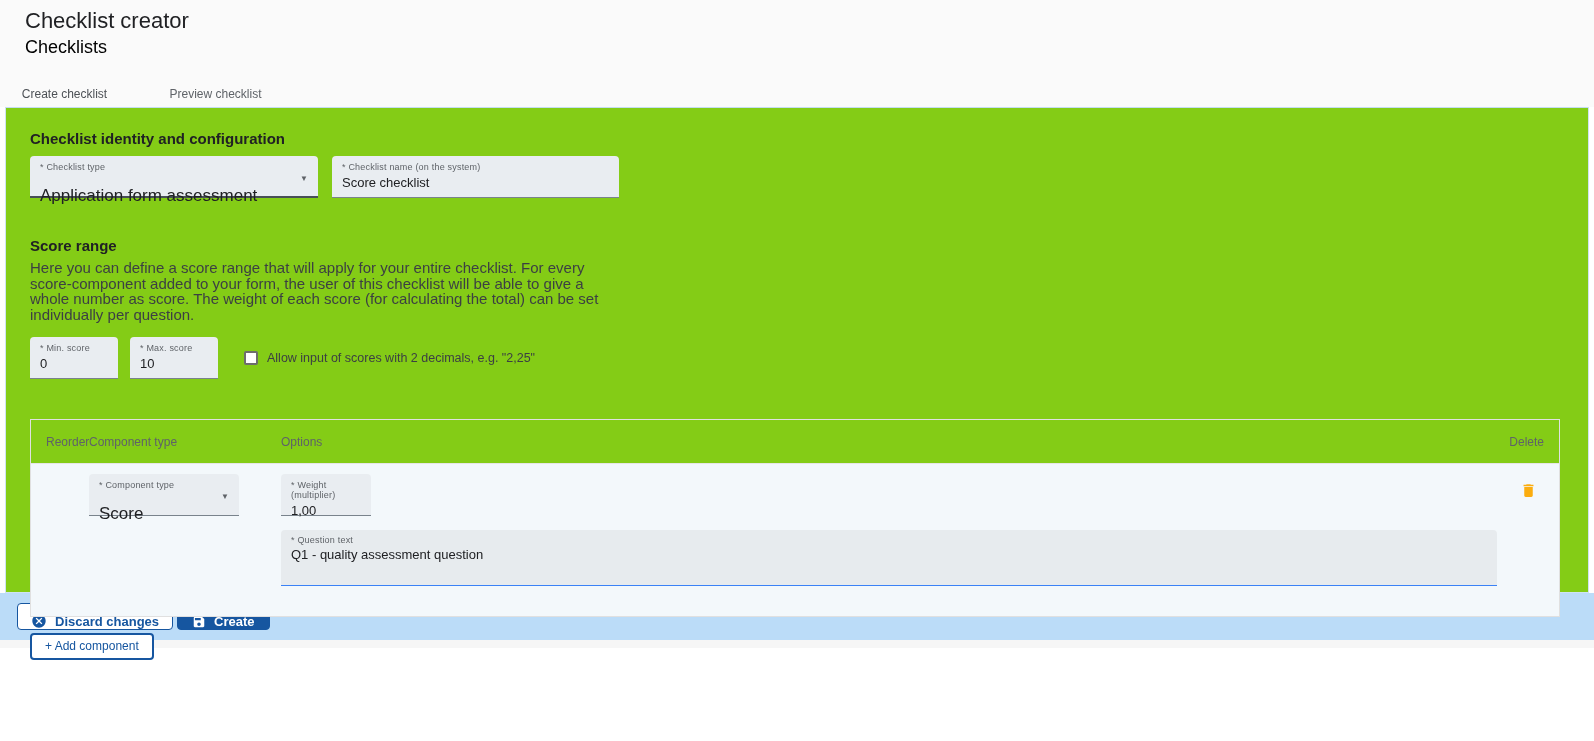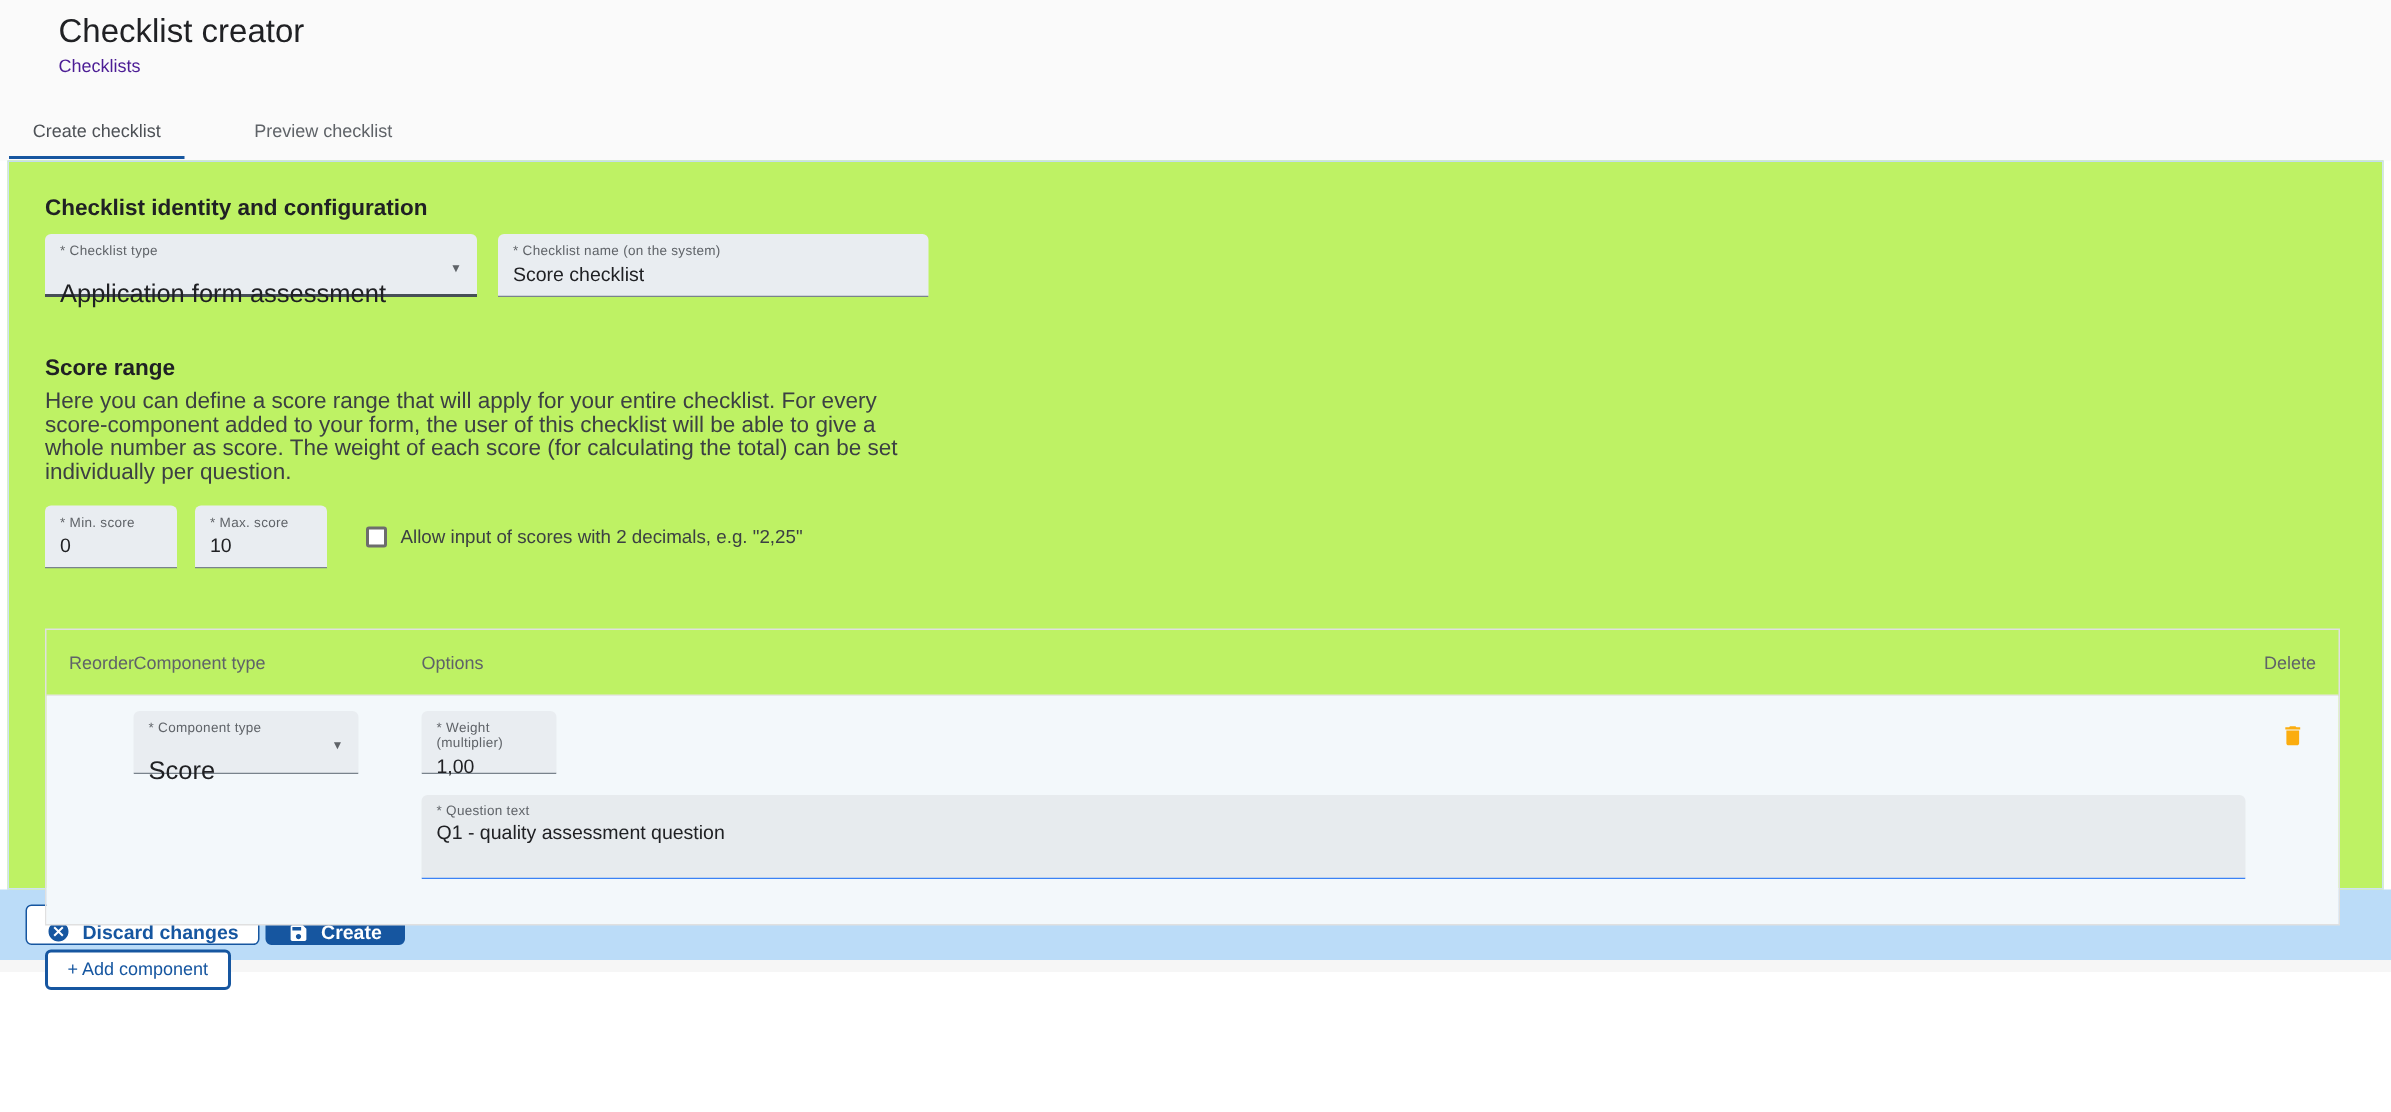--- a/index.html
+++ b/index.html
@@ -5,32 +5,32 @@
   * { box-sizing: border-box; }
   html,body { margin:0; padding:0; }
   body {
     width:1594px; height:741px; overflow:hidden;
     background:#ffffff;
     font-family:"Liberation Sans", sans-serif;
     color:#202124;
   }
   
   .top-area { background:#fafafa; height:107px; }
-  .page-header { padding:8px 0 0 39px; }
+  .page-header { padding:8px 0 0 25px; }
   .page-title { margin:0; font-size:22px; font-weight:400; color:#202124; line-height:26px; }
-  .page-subtitle { font-size:12px; color:#4c1d95; margin-top:3px; }
+  .page-subtitle { font-size:18px; color:#000000; margin-top:3px; }
   .tabs { display:flex; padding-left:6px; margin-top:20px;gap:34px; }
   .tab {
     width:117px; text-align:center; font-size:12px; color:#5f6368;
     padding:9px 0 10px; cursor:pointer; border-bottom:2px solid transparent;
   }
   .tab.active { border-bottom:2px solid #1656a0; color:#4d5156; }
   
   .panel {
-    height:486px; margin:0 5px; background:#bef264;
+    height:486px; margin:0 5px; background:#84cc16;
     border:1px solid #cfe3f3; border-top:1px solid #c4ddf0;
     padding:0 0 0 24px; position:relative;
   }
   .section-heading { font-size:15px; font-weight:700; color:#202124; margin:0; }
   .sec-identity { margin-top:22px; }
   .field-row { display:flex; margin-top:9px; }
   .field {
     background:#e9edf1; border-radius:4px 4px 0 0; height:42px;
     padding:6px 10px 0 10px; position:relative;
     border-bottom:1px solid #79838c;

